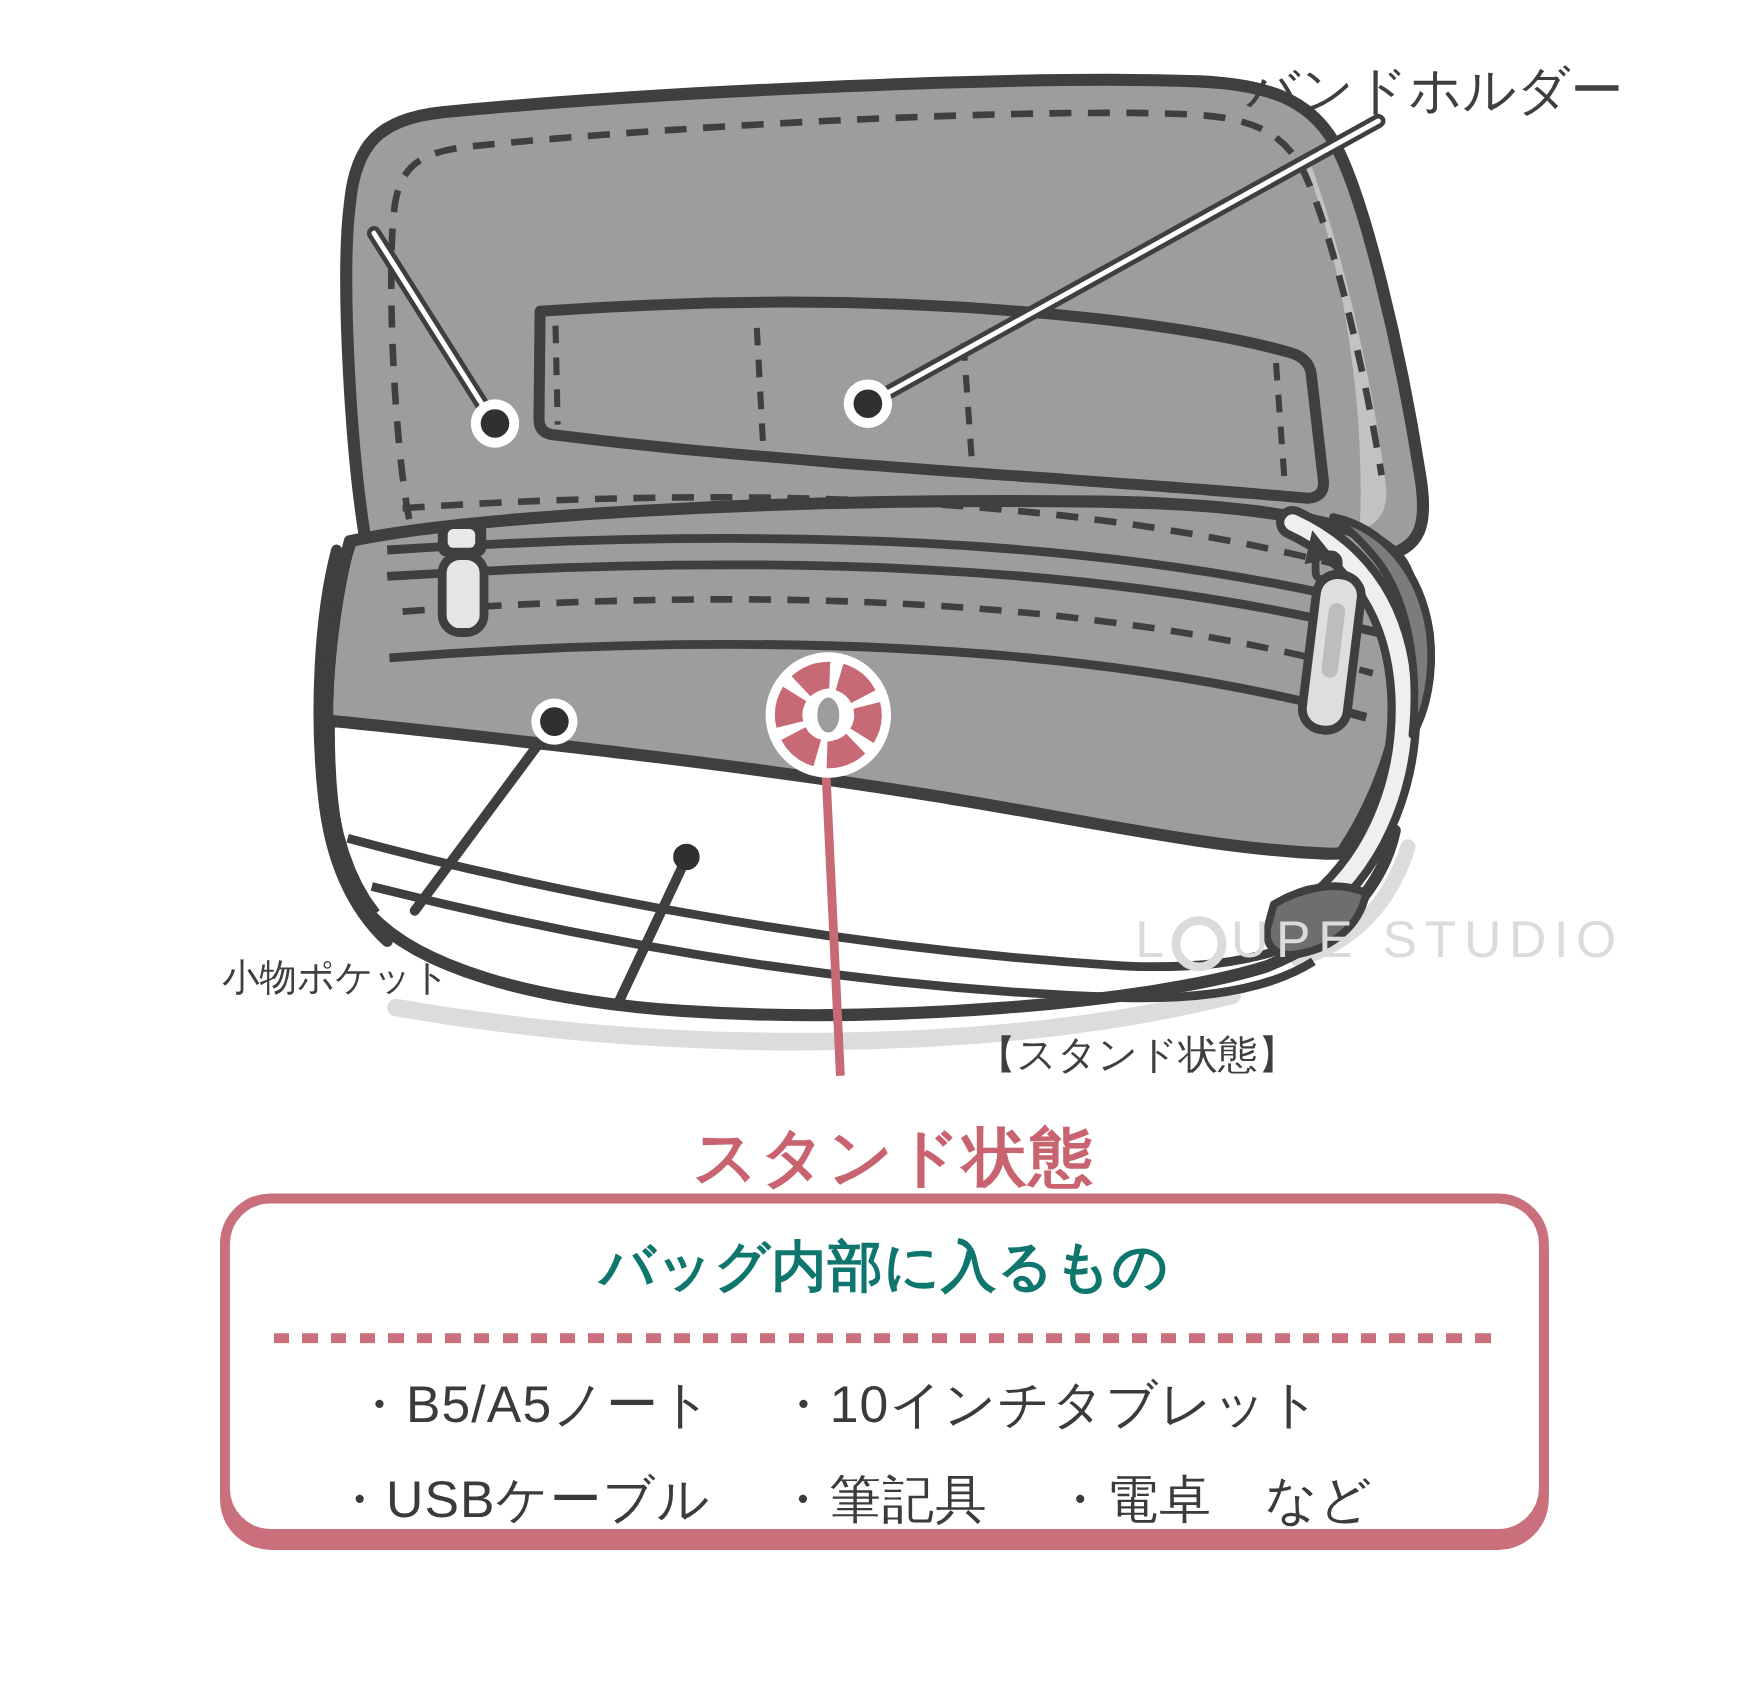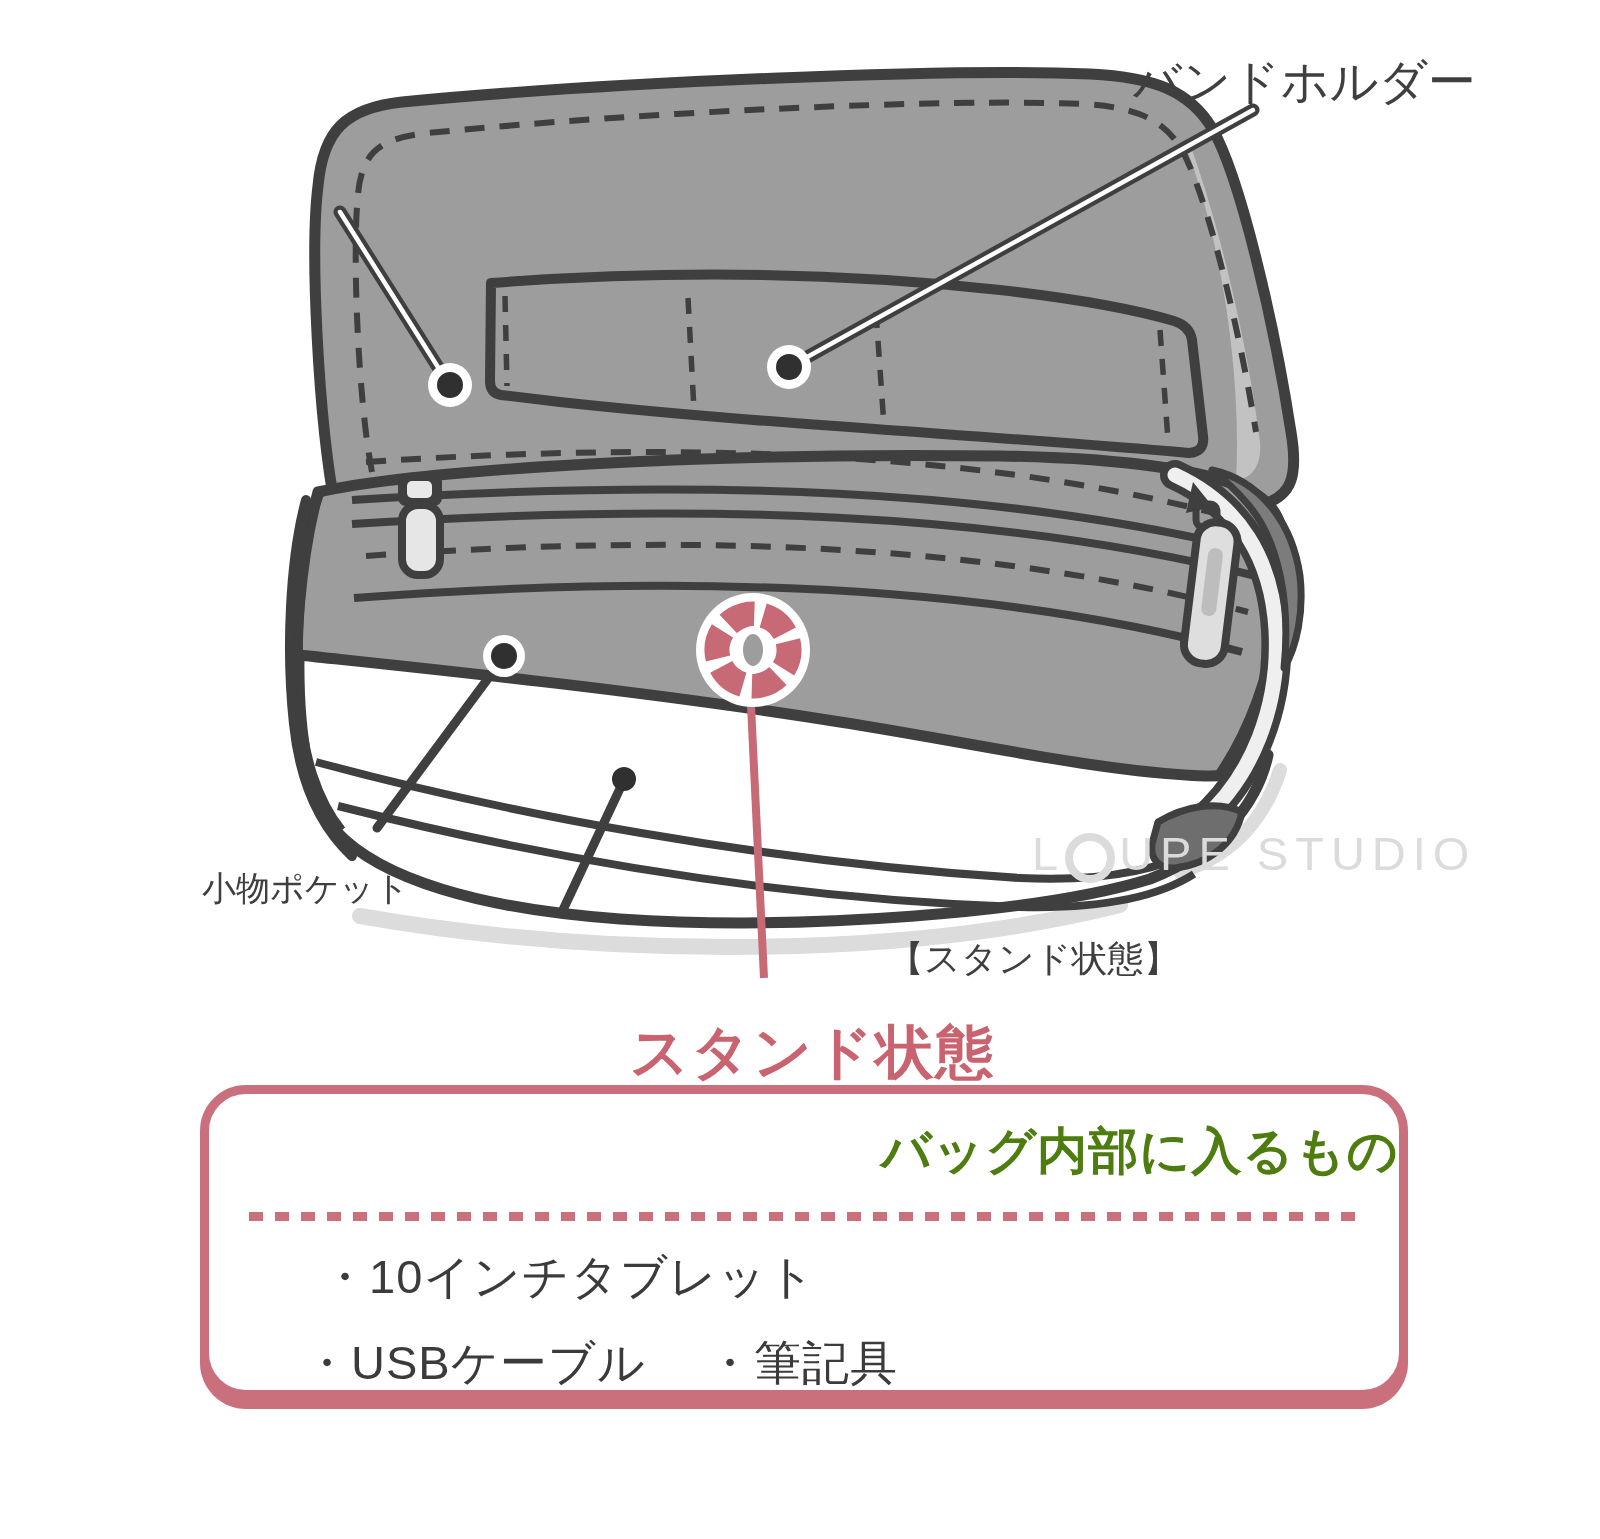--- a/index.html
+++ b/index.html
@@ -19,21 +19,21 @@
   .lbl-tray{left:320px;top:918px;font-size:44px;}
   .lbl-stand{left:888px;top:903px;font-size:36px;}
   .lbl-magnet{left:630px;top:982px;font-size:58px;font-weight:700;letter-spacing:2px;color:#c8636f;}
   .info-box{
     position:absolute;left:200px;top:1085px;
     width:1190px;height:296px;
     border:9px solid #c9707c;border-radius:46px;
     box-shadow:0 10px 0 #c9707c;
     background:#ffffff;
   }
-  .box-title{position:absolute;left:0;top:24px;width:100%;text-align:right;font-size:50px;font-weight:600;color:#4d7c0f;letter-spacing:1px;}
+  .box-title{position:absolute;left:0;top:24px;width:100%;text-align:center;font-size:50px;font-weight:600;color:#0f766e;letter-spacing:1px;}
   .box-divider{
     position:absolute;left:40px;right:40px;top:118px;height:9px;
     background:repeating-linear-gradient(90deg,#c9707c 0 14px,transparent 14px 26px);
   }
   .box-row{position:absolute;display:flex;font-size:47px;color:#3b3b3b;letter-spacing:1px;}
   .box-row1{left:112px;top:152px;gap:58px;}
   .box-row2{left:94px;top:238px;gap:60px;}
   .note{position:absolute;left:140px;top:1456px;font-size:44px;color:#3b3b3b;letter-spacing:1px;}
   .watermark{
     position:absolute;left:1032px;top:826px;
@@ -164,25 +164,27 @@
 
   <div class="lbl lbl-band">バンドホルダー</div>
   <div class="lbl lbl-pocket">小物ポケット</div>
   <div class="lbl lbl-stand">【スタンド状態】</div>
   <div class="lbl lbl-magnet">スタンド状態</div>
 
   <div class="info-box">
     <div class="box-title">バッグ内部に入るもの</div>
     <div class="box-divider"></div>
     <div class="box-row box-row1">
+      <span>・B5/A5ノート</span>
       <span>・10インチタブレット</span>
     </div>
     <div class="box-row box-row2">
       <span>・USBケーブル</span>
       <span>・筆記具</span>
+      <span>・電卓　など</span>
     </div>
   </div>
 
 
   <div class="watermark">
     <span>L</span>
       <span class="wm-ring"></span>
       <span>UPE STUDIO</span>
   </div>
 

